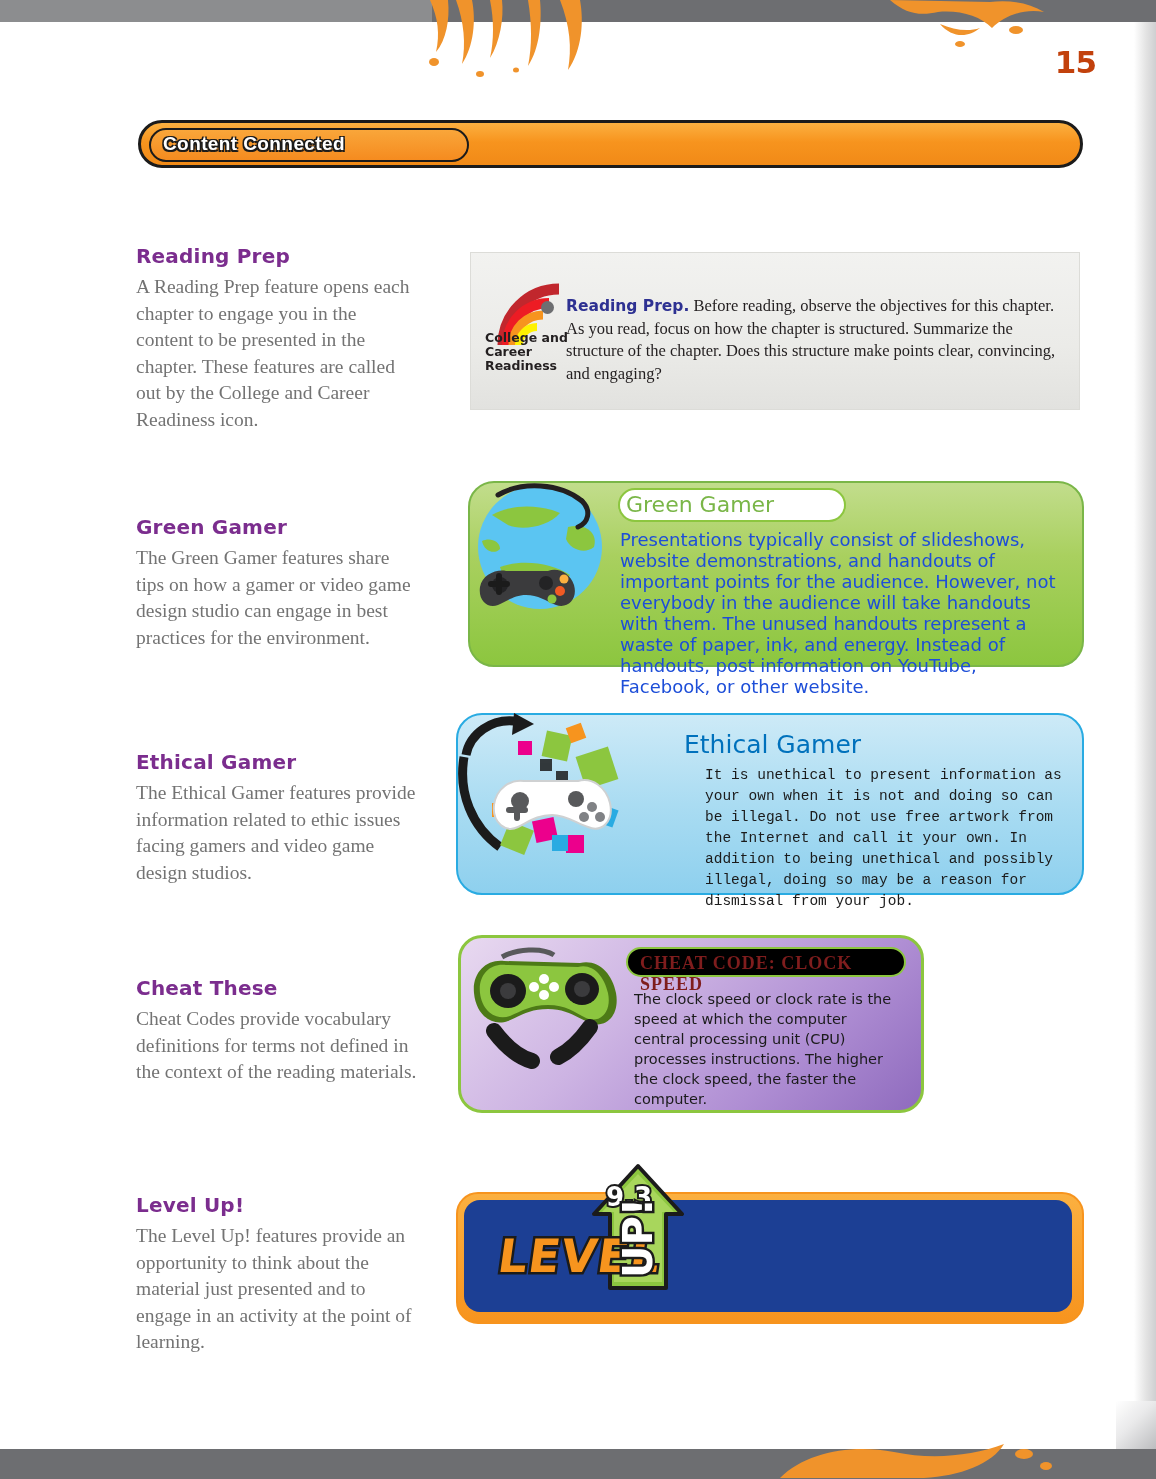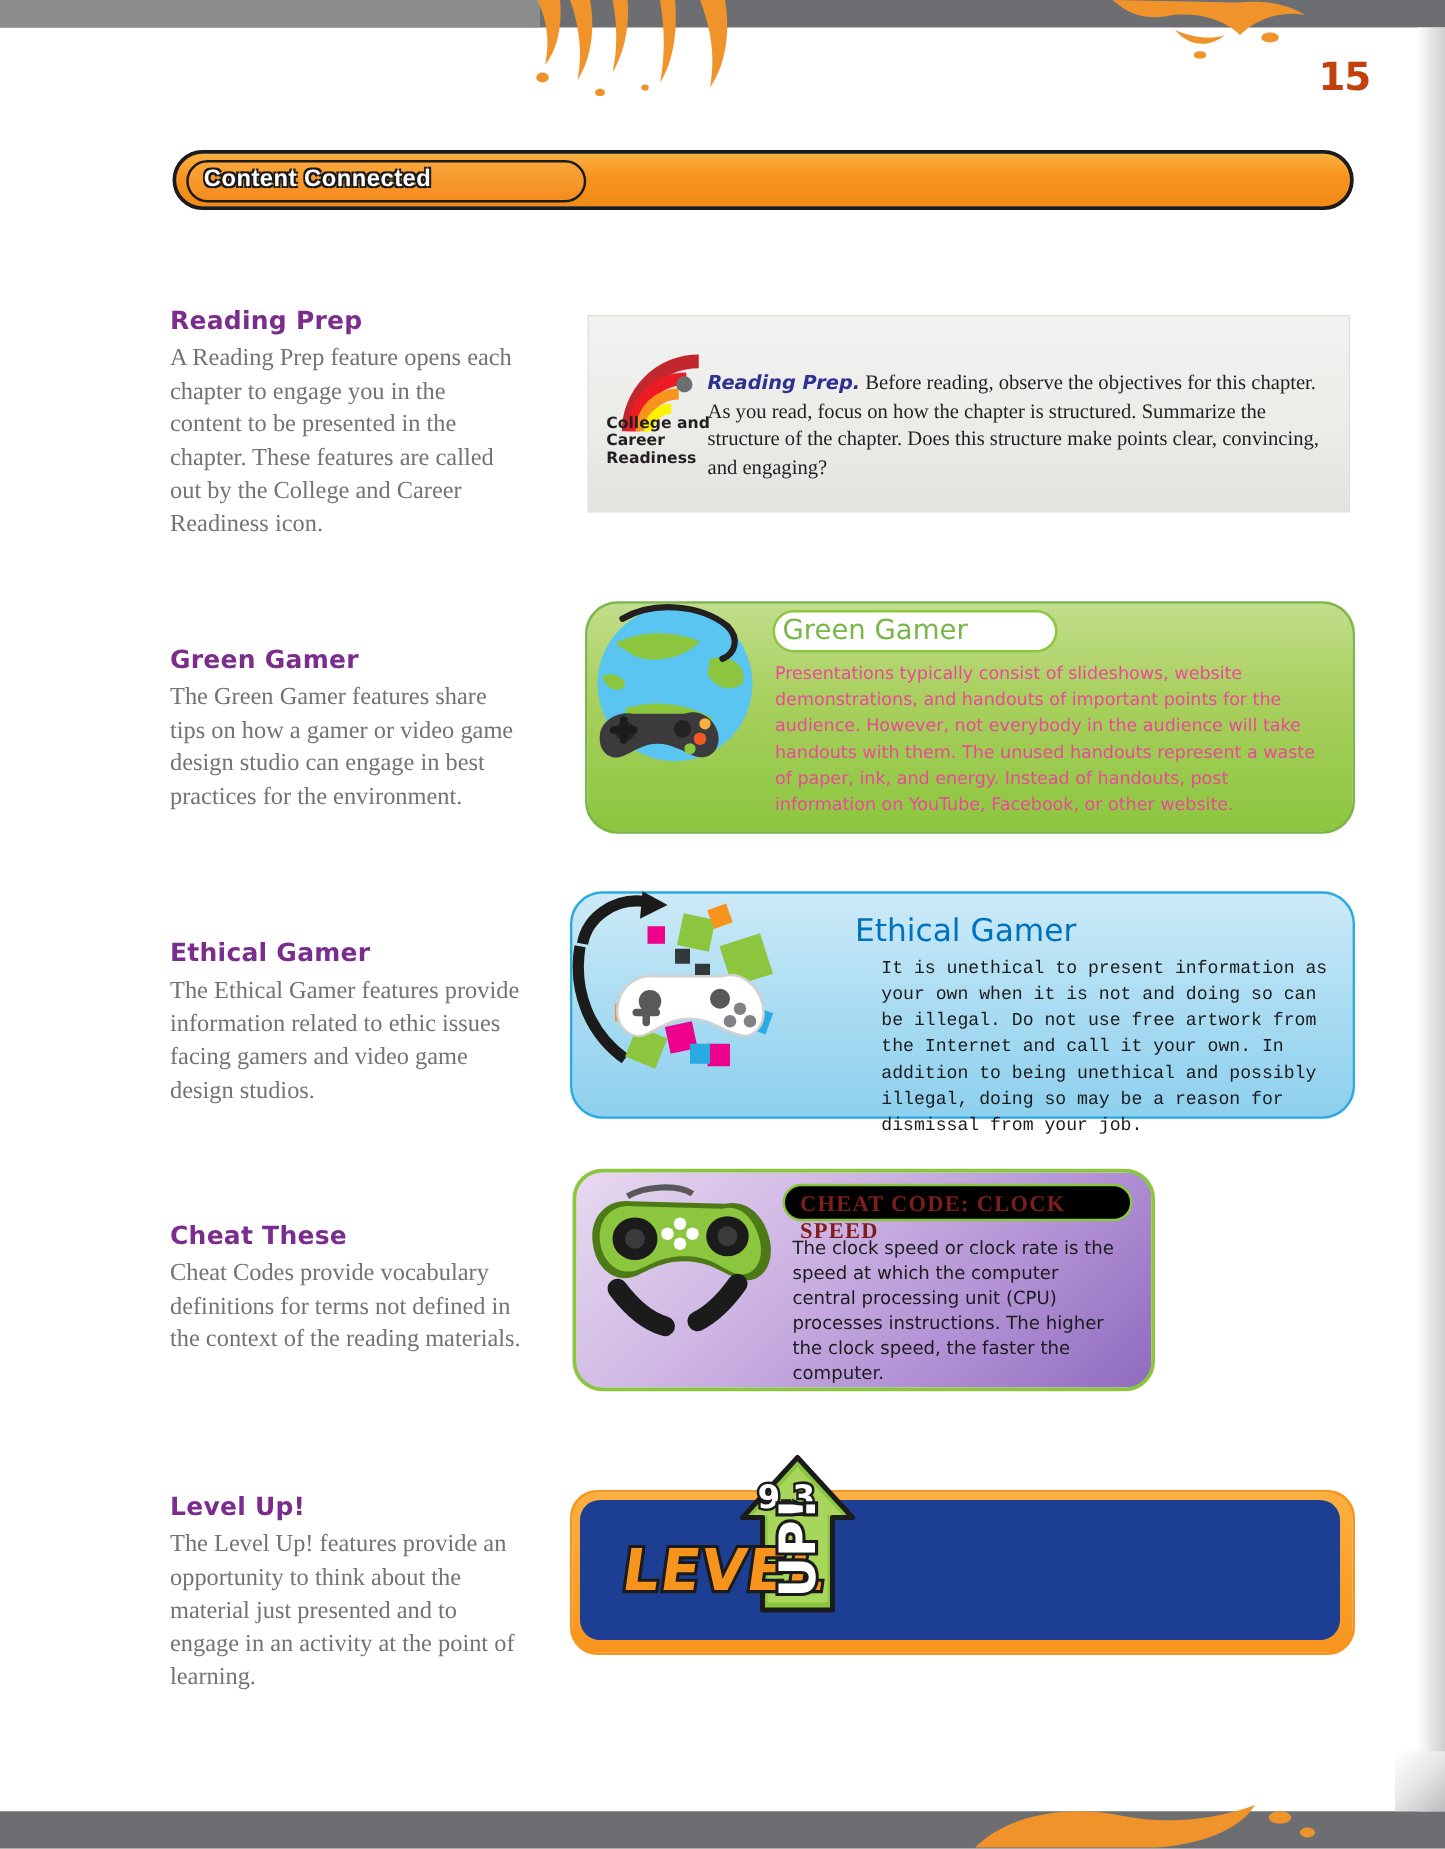--- a/index.html
+++ b/index.html
@@ -185,21 +185,20 @@
     width: 500px;
     font-family: "Liberation Serif", serif;
     font-size: 16.5px;
     line-height: 22.5px;
     color: #231f20;
   }
   .rp-text b {
     font-family: "DejaVu Sans", sans-serif;
     font-size: 15.5px;
     color: #2e3192;
-    font-style: italic;
   }
 
   
   .greengamer {
     left: 468px;
     top: 481px;
     width: 612px;
     height: 182px;
   }
   .gg-body {
@@ -229,23 +228,23 @@
     font-family: "DejaVu Sans", sans-serif;
     font-size: 22px;
     color: #7ab648;
   }
   .gg-text {
     position: absolute;
     left: 152px;
     top: 48px;
     width: 440px;
     font-family: "DejaVu Sans", sans-serif;
-    font-size: 14px;
+    font-size: 18px;
     line-height: 21px;
-    color: #ec4899;
+    color: #1d4ed8;
   }
   .gg-art {
     position: absolute;
     left: -16px;
     top: -6px;
     width: 180px;
     height: 150px;
   }
 
   

